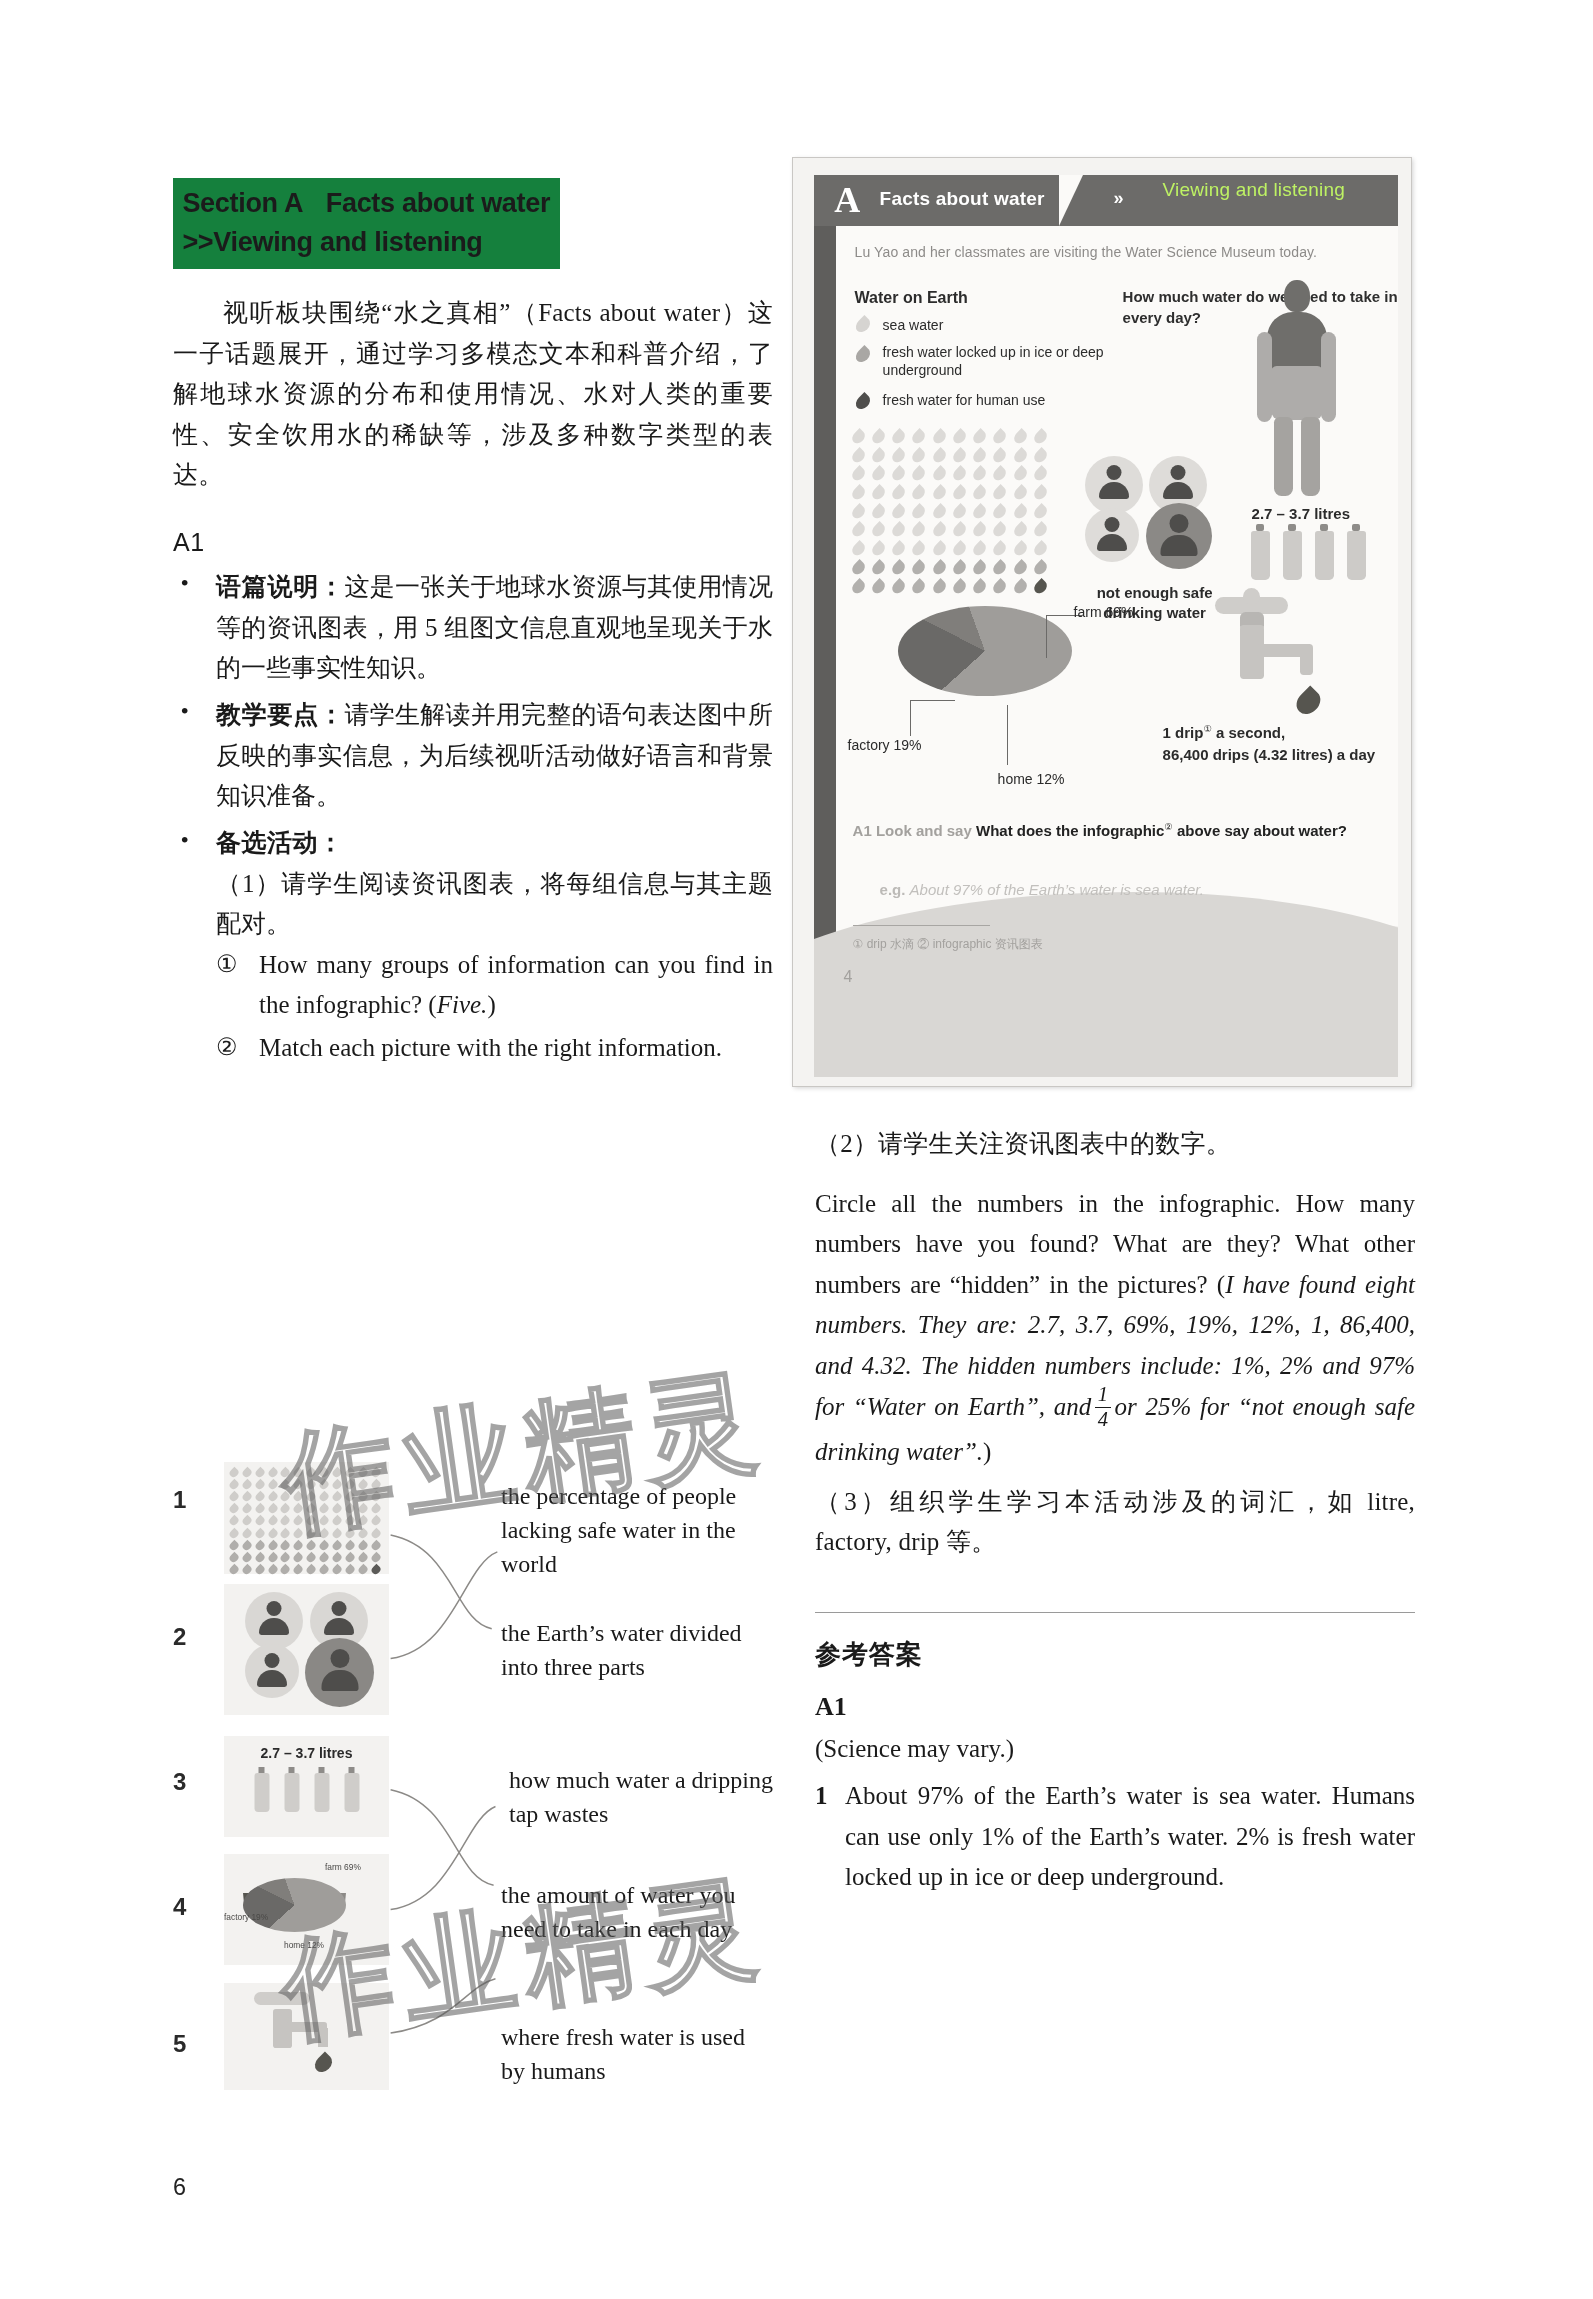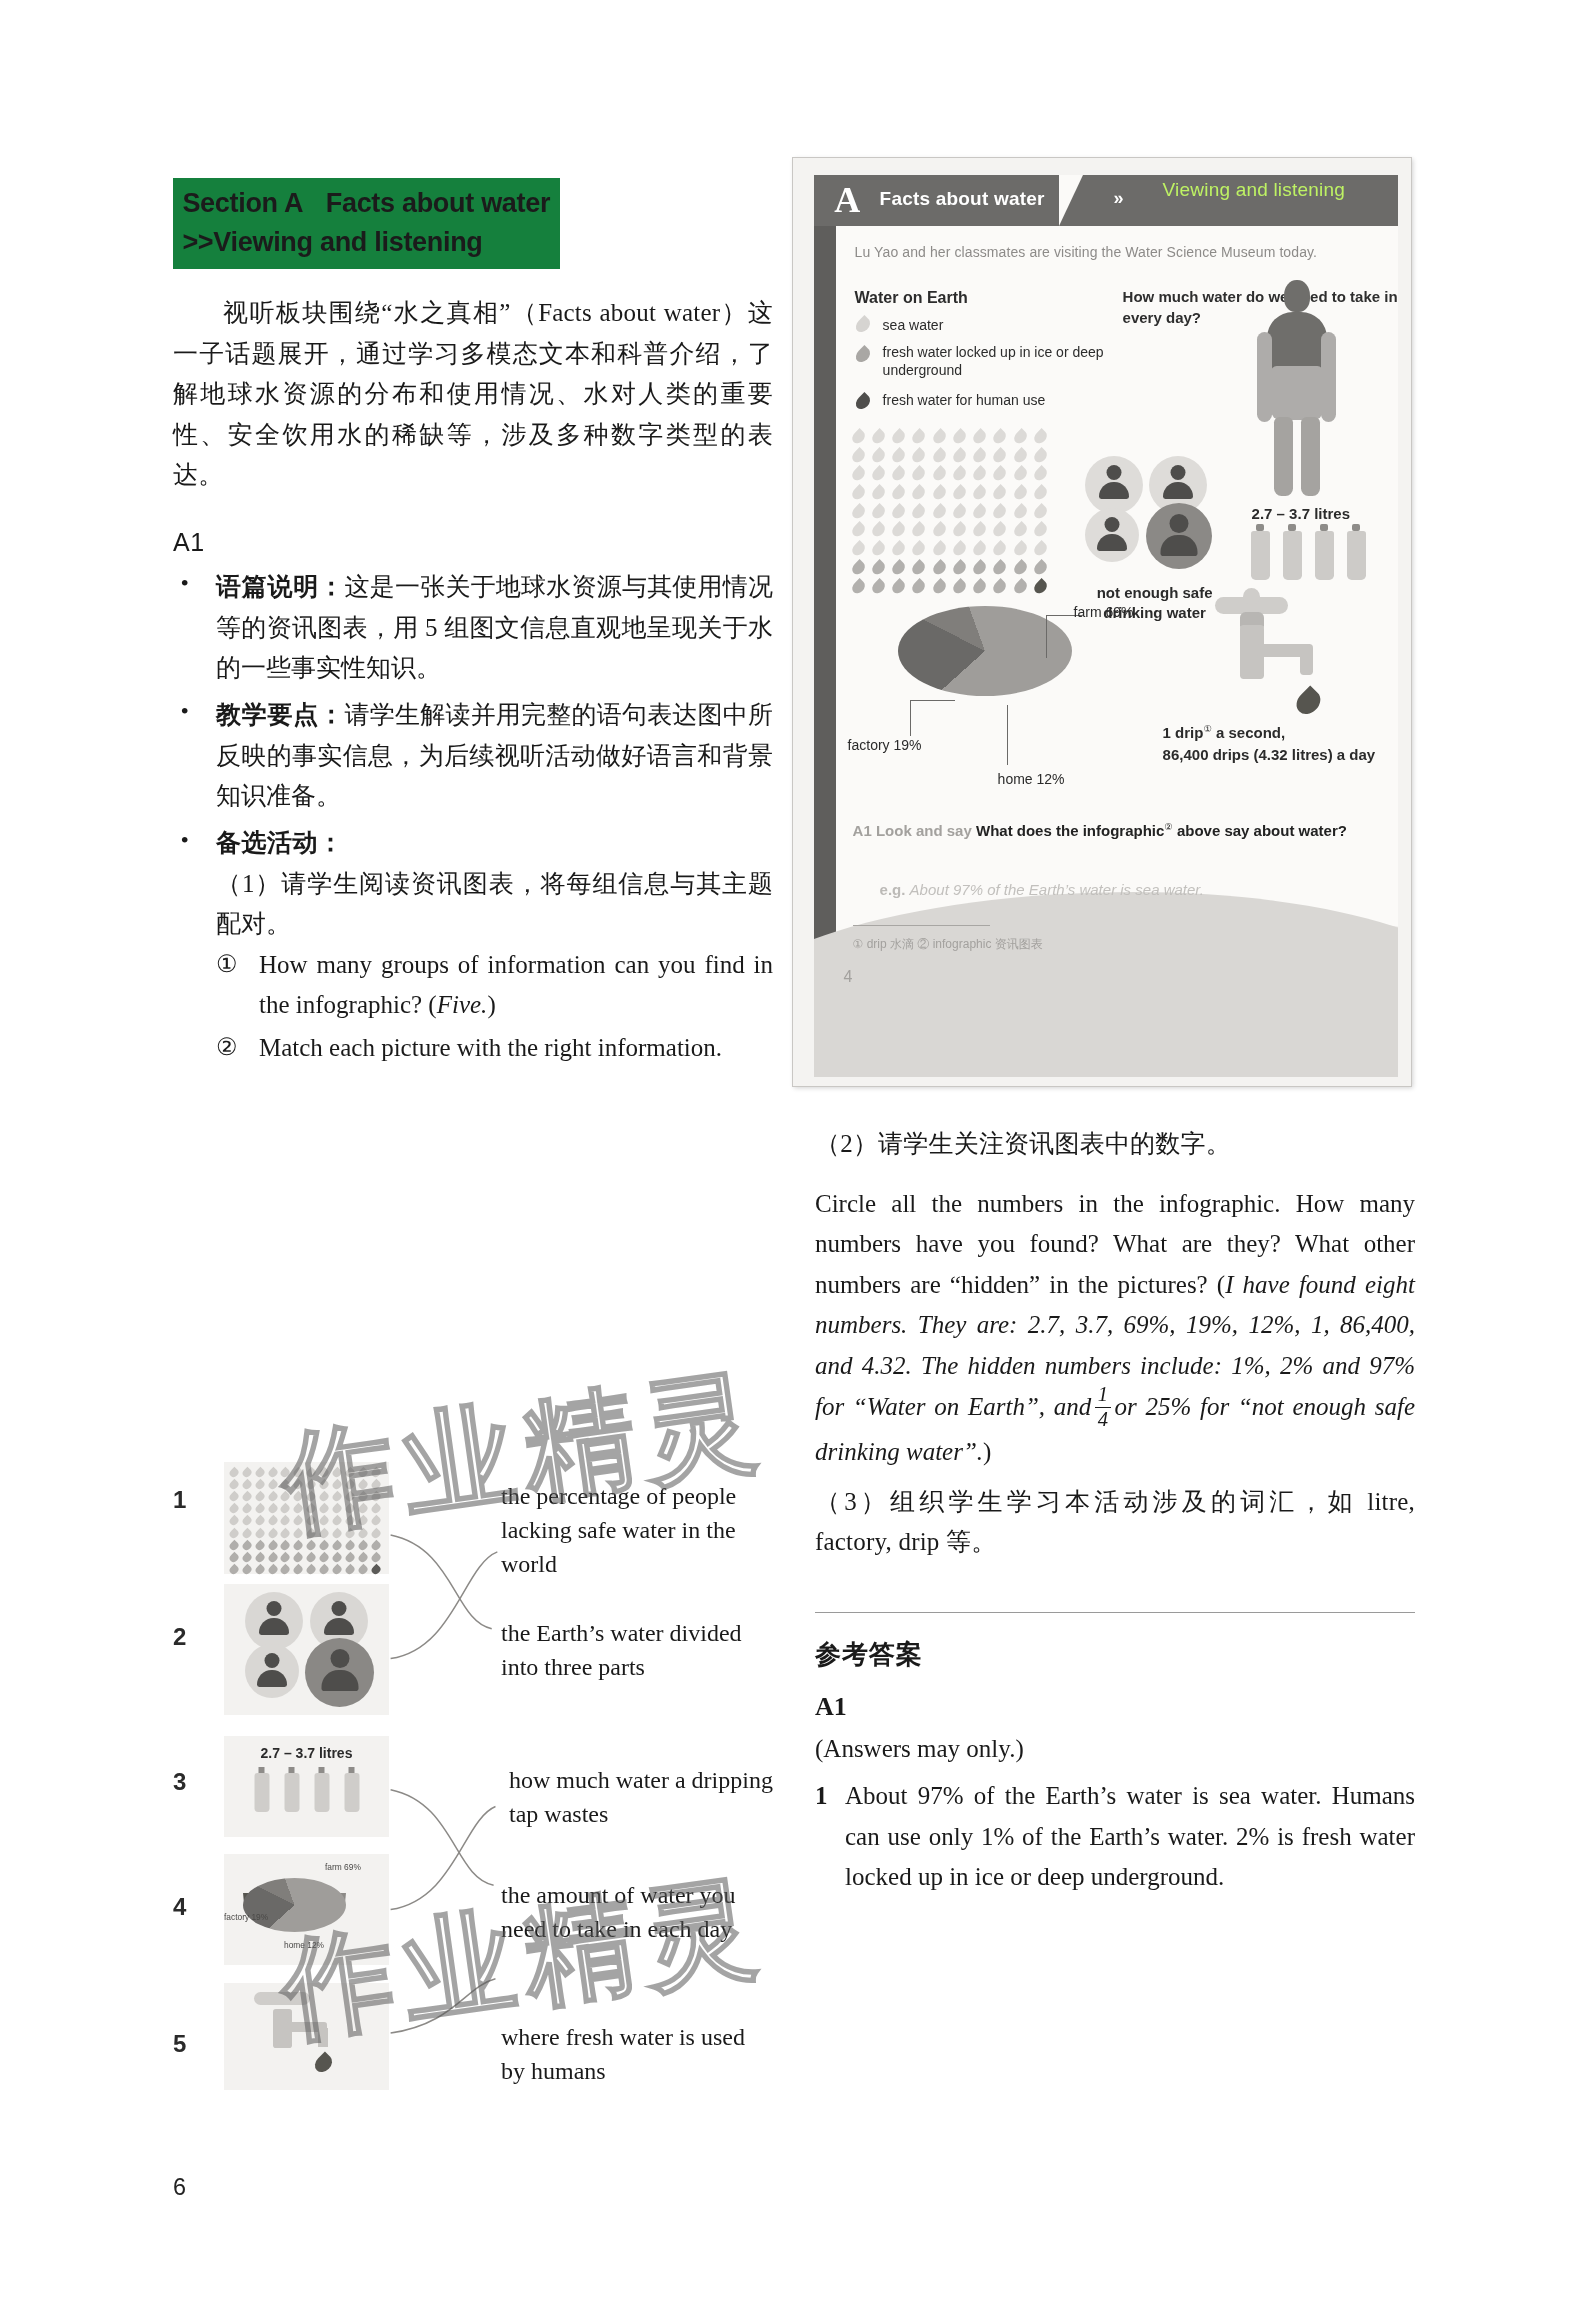--- a/index.html
+++ b/index.html
@@ -802,21 +802,21 @@
 
     <p class="en-body just">
       <span>Circle all the numbers in the infographic. How many numbers have you found? What are they? What other numbers are “hidden” in the pictures? (</span><em class="it">I have found eight numbers. They are: 2.7, 3.7, 69%, 19%, 12%, 1, 86,400, and 4.32. The hidden numbers include: 1%, 2% and 97% for “Water on Earth”, and</em><span class="frac"><span class="num-t">1</span><span class="bar"></span><span class="den-t">4</span></span><em class="it">or 25% for “not enough safe drinking water”.</em><span>)</span>
     </p>
 
     <p class="cn-body" style="margin-top:9.4px;">（3）组织学生学习本活动涉及的词汇，如 litre, factory, drip 等。</p>
 
     <div class="answer-key">
       <div class="ak-title">参考答案</div>
       <div class="ak-sub">A1</div>
-      <div class="ak-note">(Answers may only.)</div>
+      <div class="ak-note">(Science may vary.)</div>
       <div class="ak-item">
         <span class="bnum">1</span><span>About 97% of the Earth’s water is sea water. Humans can use only 1% of the Earth’s water. 2% is fresh water locked up in ice or deep underground.</span>
       </div>
     </div>
   </div>
 
   <div class="info-scan">
     <div class="scan-inner">
 
       <div class="left-dark-bar"></div>

